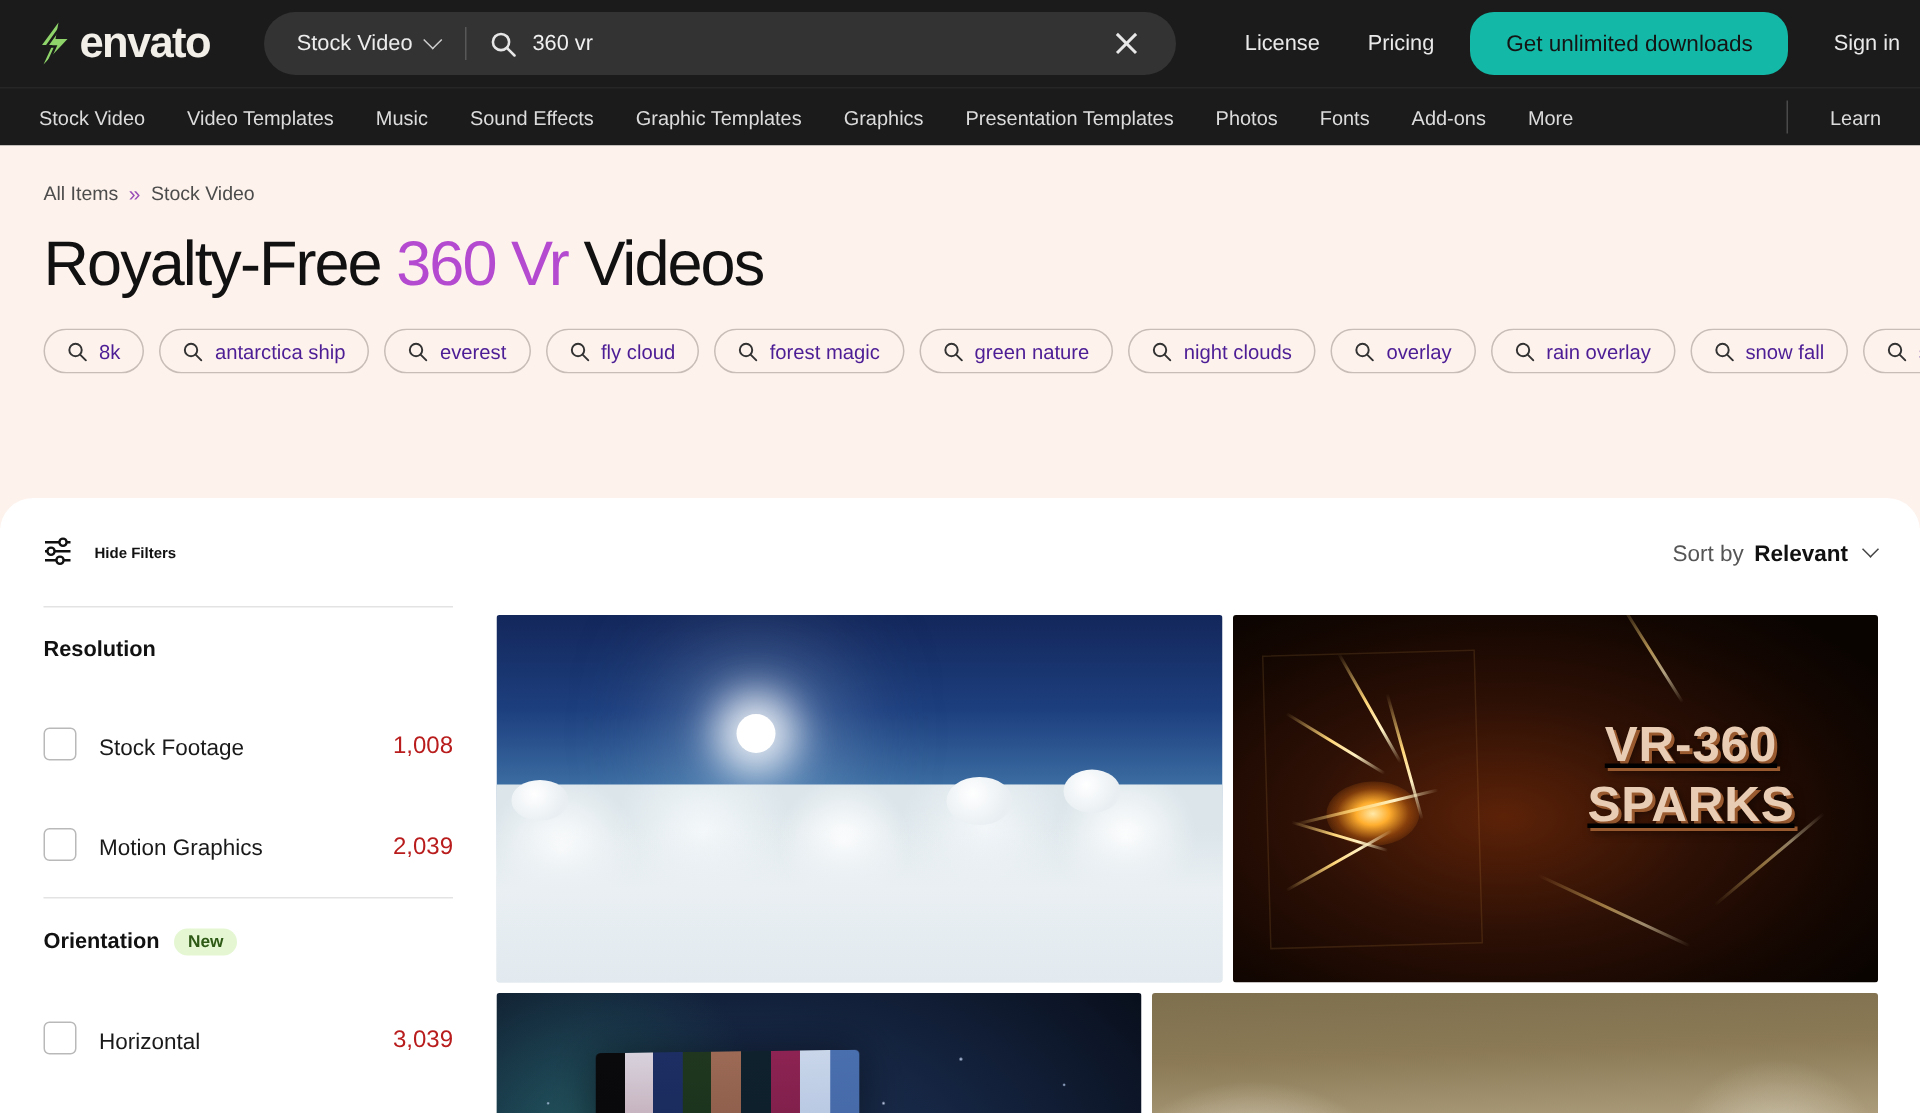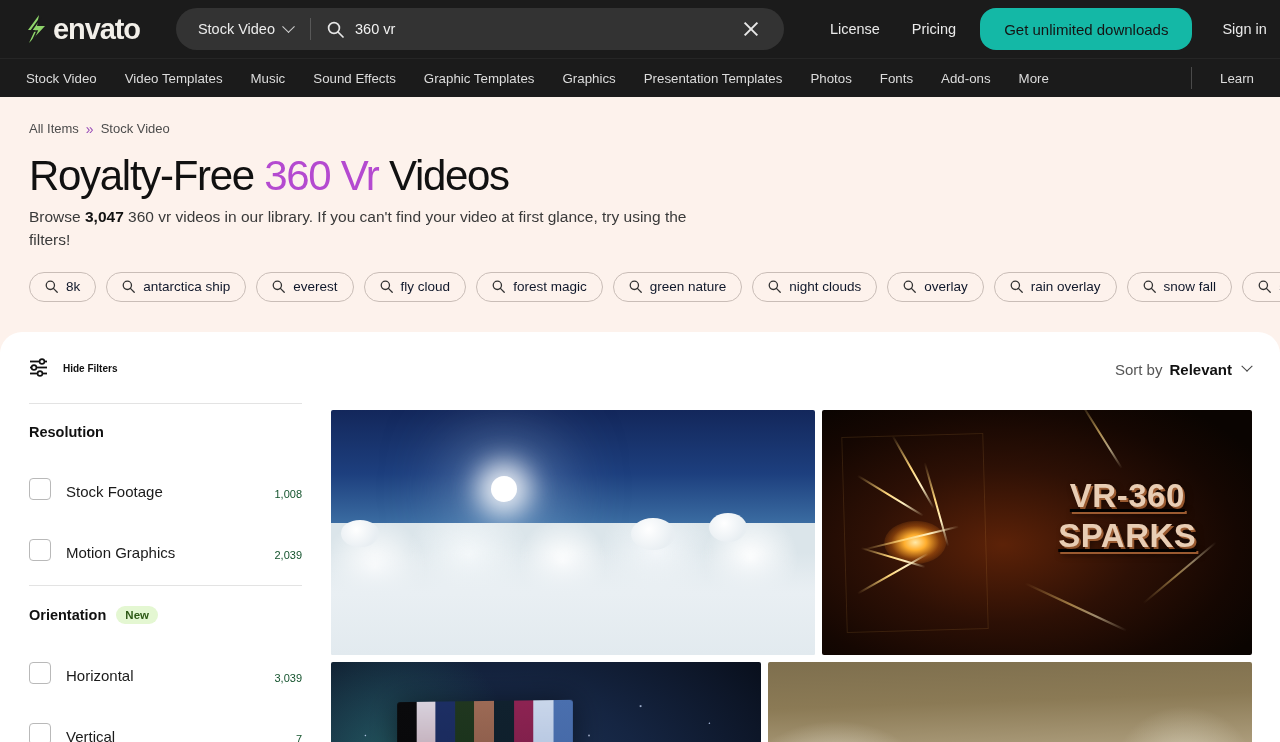--- a/index.html
+++ b/index.html
@@ -120,21 +120,21 @@
 
   .chips {
     display: flex; gap: 10px; margin-top: 20px;
     padding-left: 29px; white-space: nowrap;
     overflow: hidden;
   }
   .chip {
     display: inline-flex; align-items: center; gap: 8px;
     height: 30px; padding: 0 15px;
     border: 1px solid #c9bdb7; border-radius: 16px;
-    background: transparent; color: #0f172a; font-size: 13.5px;
+    background: transparent; color: #4c1d95; font-size: 13.5px;
     cursor: pointer; flex: 0 0 auto;
     font-family: "Liberation Sans", sans-serif;
   }
   .chip svg { flex: 0 0 auto; }
 
   
   .content {
     background: #ffffff;
     border-radius: 22px 22px 0 0;
     margin-top: -20px;
@@ -161,21 +161,21 @@
   }
   .facet-row {
     display: flex; align-items: flex-end;
     margin-bottom: 17px; cursor: pointer;
   }
   .cbx {
     width: 22px; height: 22px; border: 1.6px solid #b9b9b9;
     border-radius: 4px; flex: 0 0 auto; background: #fff;
   }
   .facet-label { font-size: 15px; color: #1a1a1a; margin-left: 15px; }
-  .facet-count { margin-left: auto; font-size: 11px; color: #14532d; margin-top: 32px; }
+  .facet-count { margin-left: auto; font-size: 16px; color: #b91c1c; margin-top: 32px; }
   .facet-gap { height: 7px; }
 
   .results { flex: 1; padding-right: 28px; }
   .results-top {
     display: flex; justify-content: flex-end; align-items: center;
     height: 30px; margin-bottom: 26px; padding-right: 1px;
   }
   .sortby {
     display: flex; align-items: center; gap: 7px;
     font-size: 15px; color: #555; cursor: pointer;
@@ -351,21 +351,20 @@
 <div class="hero">
   <div class="hero-inner">
     <div class="crumbs">
       <a>All Items</a>
       <span class="crumb-sep">»</span>
       <a>Stock Video</a>
     </div>
 
     <h1 class="hero-title"><span>Royalty-Free </span><span class="accent">360 Vr</span><span> Videos</span></h1>
 
-    <p class="hero-sub"><span>Browse </span><b>3,047</b><span> 360 vr videos in our library. If you can't find your video at first glance, try using the filters!</span></p>
   </div>
 
   <div class="chips">
     <button class="chip">
       <svg width="13" height="13" viewBox="0 0 17 17">
           <circle cx="7" cy="7" r="5.4" stroke="#333" stroke-width="1.7" fill="none"></circle>
           <line x1="11" y1="11" x2="16" y2="16" stroke="#333" stroke-width="1.7" stroke-linecap="round"></line>
         </svg>
       <span>8k</span>
     </button>

